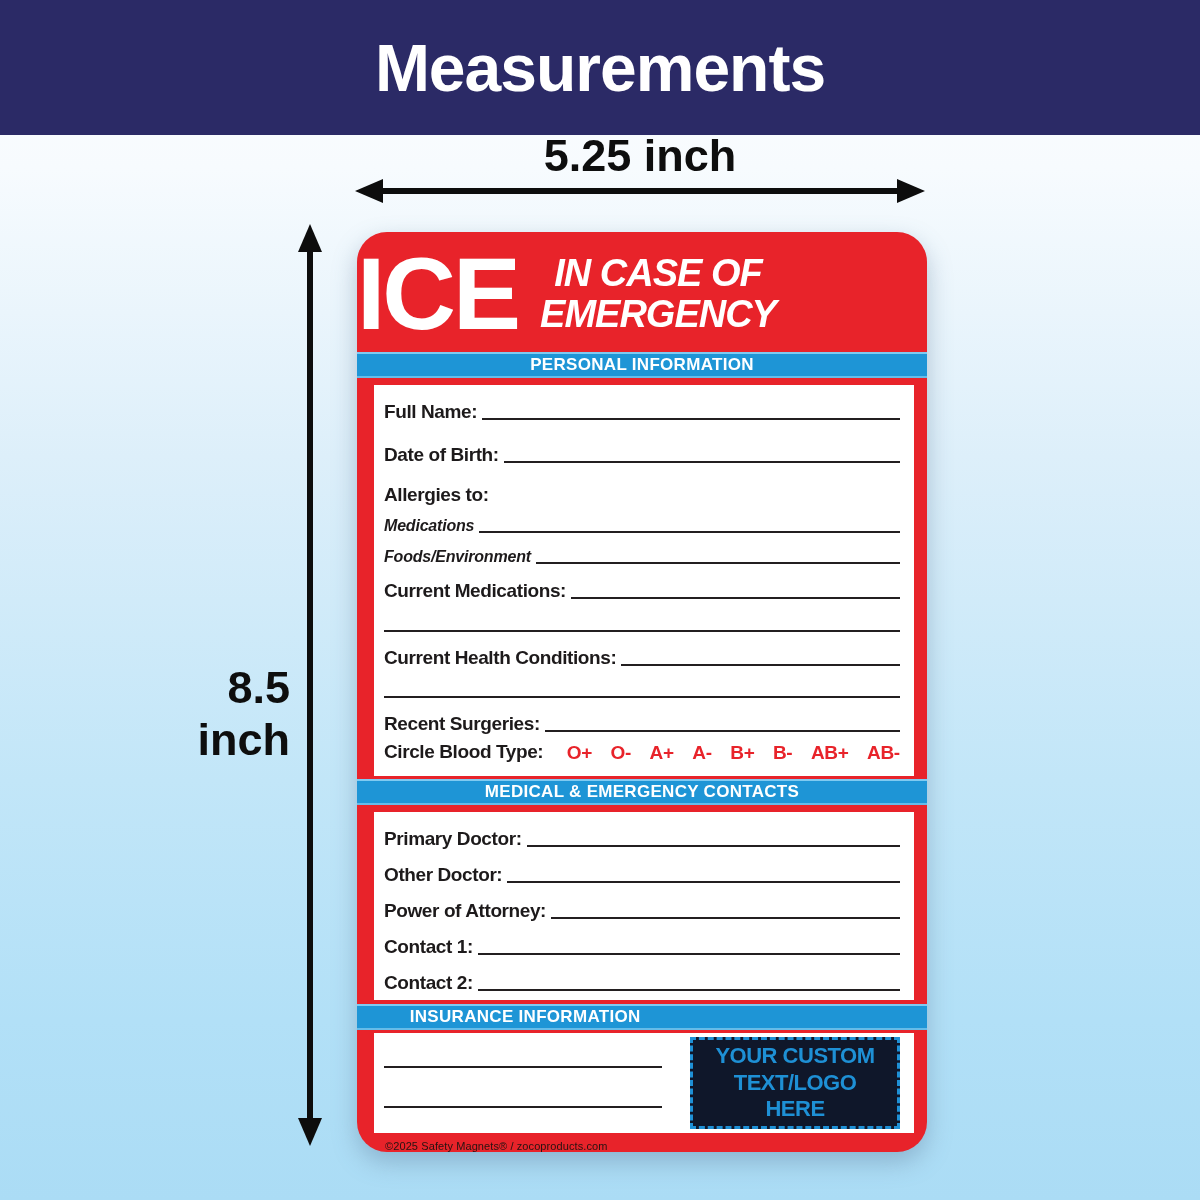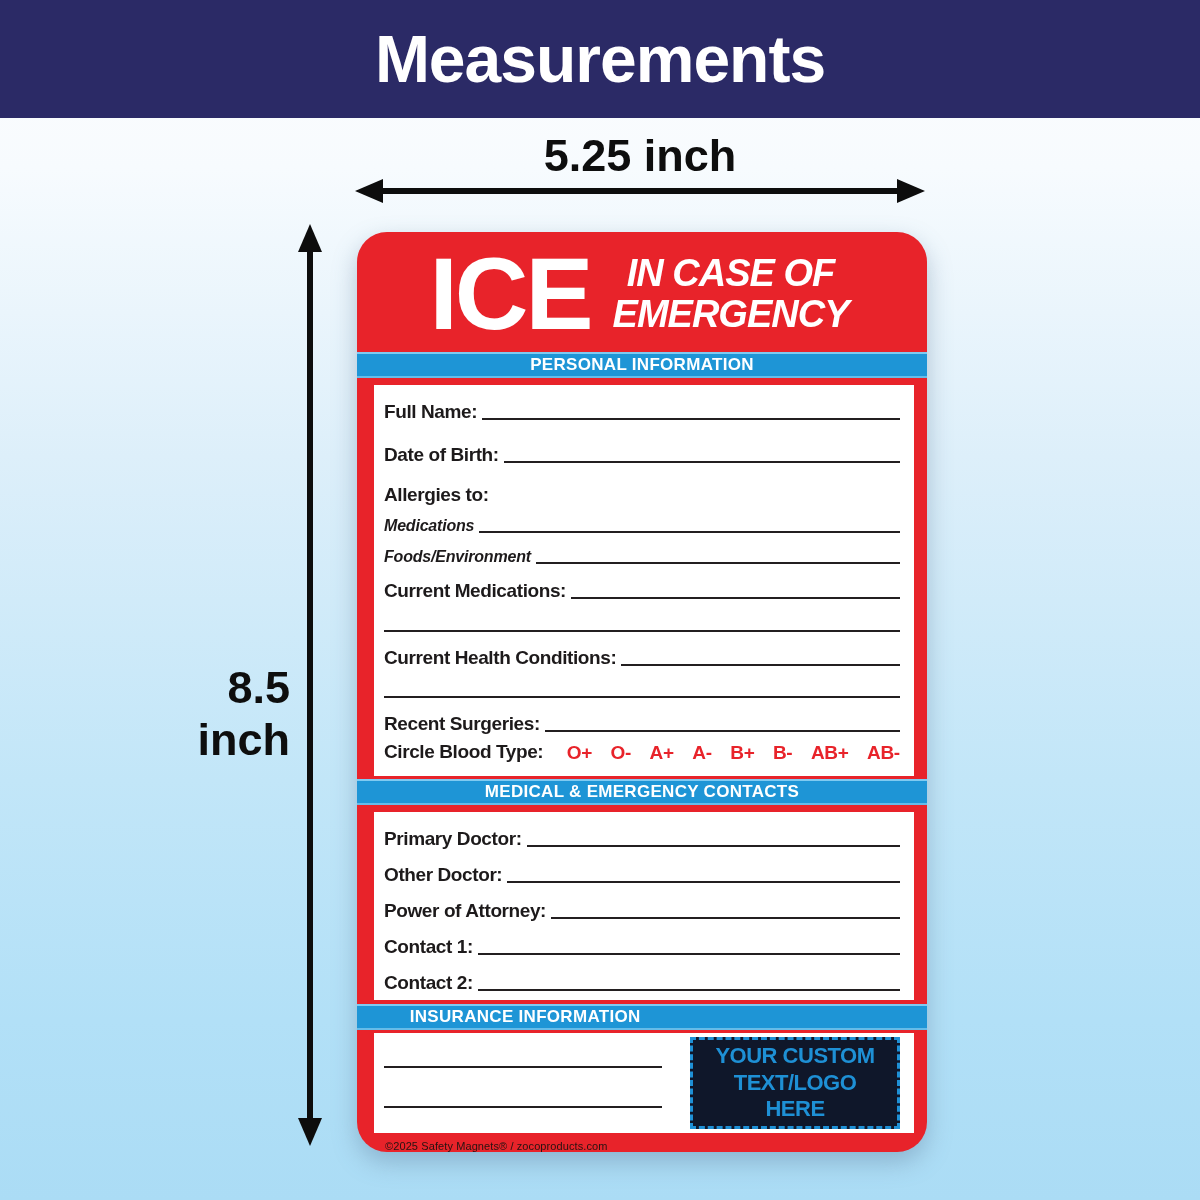--- a/index.html
+++ b/index.html
@@ -6,21 +6,21 @@
   html,body { width:1200px; height:1200px; }
   body { font-family:"Liberation Sans", sans-serif; }
 
   .stage {
     position:relative; width:1200px; height:1200px; overflow:hidden;
     background:linear-gradient(180deg,#fdfdfe 0%,#f7fbfe 14%,#ddeffa 38%,#c2e6f8 65%,#b2e0f7 85%,#abdcf5 100%);
   }
 
   
   .banner {
-    position:absolute; top:0; left:0; width:1200px; height:118px;
+    position:absolute; top:0; left:0; width:1200px; height:135px;
     background:#2b2a66; display:flex; align-items:center; justify-content:center;
   }
   .banner h1 {
     color:#ffffff; font-size:66px; font-weight:bold; letter-spacing:-1px;
   }
 
   
   .w-label {
     position:absolute; top:130px; left:355px; width:570px; text-align:center;
     font-size:45px; font-weight:bold; color:#0e0e0e;
@@ -51,21 +51,21 @@
   }
 
   
   .card {
     position:absolute; left:357px; top:232px; width:570px; height:920px;
     background:#e8232a; border-radius:30px; overflow:hidden;
     box-shadow:0 10px 24px rgba(90,120,150,0.40);
     display:flex; flex-direction:column;
   }
   .card-header {
-    height:123px; display:flex; align-items:center; justify-content:center; gap:22px;
+    height:123px; display:flex; align-items:center; justify-content:flex-start; gap:22px;
     padding-top:4px;
   }
   .ice {
     color:#ffffff; font-size:102px; font-weight:bold; letter-spacing:-3px; line-height:0.95;
   }
   .tagline {
     color:#ffffff; font-style:italic; font-weight:bold; font-size:38px;
     line-height:1.07; text-align:center; letter-spacing:-1px; padding-right:6px;
   }
 

